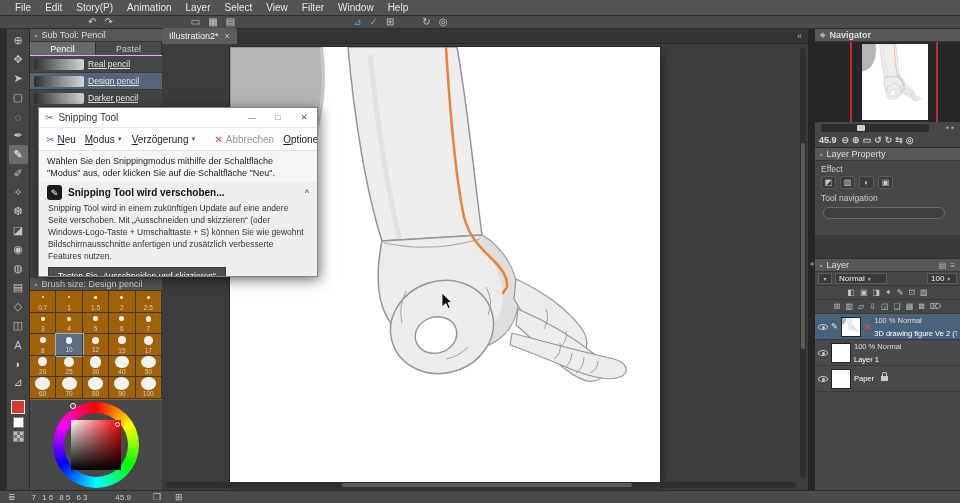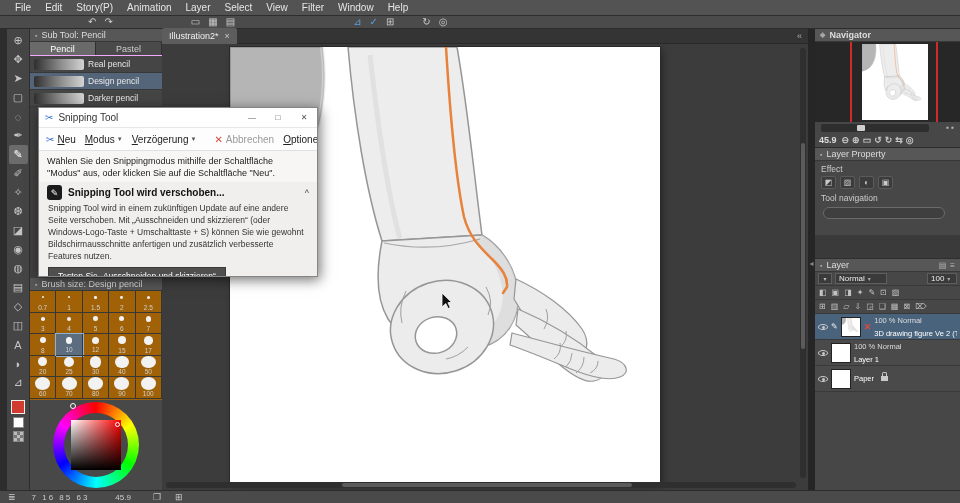--- a/index.html
+++ b/index.html
@@ -28,21 +28,21 @@
   .checker{background-image:linear-gradient(45deg,#777 25%,transparent 25%,transparent 75%,#777 75%),linear-gradient(45deg,#777 25%,transparent 25%,transparent 75%,#777 75%);background-size:6px 6px;background-position:0 0,3px 3px;background-color:#bbb;}
 
   
   .leftpanels{position:absolute;left:30px;top:29px;width:132px;height:461px;background:#424242;border-right:1px solid #2b2b2b;z-index:10;}
   .panel-header{height:13px;background:#575757;font-size:9px;color:#ddd;display:flex;align-items:center;gap:4px;padding:0 5px;border-bottom:1px solid #383838;white-space:nowrap;overflow:hidden;}
   .ph-dot{font-size:7px;color:#aaa;}
   .subtool{position:absolute;left:0;top:0;width:132px;height:249px;background:#404040;}
   .st-tabs{height:14px;display:flex;background:#393939;border-bottom:1px solid #f0abfc;}
   .st-tab{flex:1;display:flex;align-items:center;justify-content:center;font-size:9px;color:#ccc;background:#4a4a4a;border-right:1px solid #303030;}
   .st-tab.active{background:#6a6a6a;color:#fff;}
-  .st-item{height:17px;display:flex;align-items:center;gap:4px;padding:0 4px;background:#454545;border-bottom:1px solid #383838;}
+  .st-item{height:17px;display:flex;align-items:center;gap:4px;padding:0 4px;background:#454545;border-bottom:1px solid #383838;text-decoration:underline;}
   .st-item.sel{background:#54657a;}
   .st-thumb{width:50px;height:11px;border-radius:2px;background:linear-gradient(90deg,#2f2f2f,#8f8f8f 55%,#d4d4d4);flex:none;}
   .st-label{font-size:8.5px;color:#e8e8e8;white-space:nowrap;overflow:hidden;}
 
   .brush{position:absolute;left:0;top:249px;width:132px;height:122px;background:#a16207;}
   .bs-grid{display:grid;grid-template-columns:repeat(5,1fr);}
   .bs-cell{height:21.5px;display:flex;flex-direction:column;align-items:center;justify-content:flex-end;border-right:1px solid #373737;border-bottom:1px solid #373737;padding-bottom:1px;position:relative;}
   .bs-cell.sel{background:#5d6d80;outline:1px solid #8fb2d4;}
   .bs-dot{background:#f2f2f2;border-radius:50%;margin:auto;}
   .bs-num{font-size:6.5px;color:#cfcfcf;line-height:7px;}
@@ -86,21 +86,21 @@
 
   .layerprop{position:absolute;left:0;top:118px;width:145px;height:111px;background:#474747;border-top:1px solid #2e2e2e;}
   .lp-label{font-size:8.5px;color:#ccc;padding:3px 6px 1px 6px;}
   .lp-icons{display:flex;gap:4px;padding:1px 6px;}
   .lp-ic{width:15px;height:13px;background:#3c3c3c;border:1px solid #5b5b5b;border-radius:2px;display:flex;align-items:center;justify-content:center;font-size:8px;color:#c9c9c9;}
   .tn-pill{margin:3px 8px;height:12px;width:122px;border:1px solid #6a6a6a;border-radius:6px;background:#3f3f3f;}
   .panel-gap{position:absolute;left:0;top:206px;width:145px;height:23px;background:#3a3a3a;}
 
   .layerpanel{position:absolute;left:0;top:229px;width:145px;height:232px;background:#474747;border-top:1px solid #2e2e2e;}
   .lp-head-icons{margin-left:auto;display:flex;gap:4px;font-size:8px;color:#bbb;}
-  .blend-row,.lock-row,.action-row{display:flex;align-items:center;gap:3px;padding:1px 3px;height:14px;border-bottom:1px solid #393939;}
+  .blend-row,.lock-row,.action-row{display:flex;align-items:center;gap:3px;padding:1px 3px;height:14px;border-bottom:1px solid #393939;justify-content:center;}
   .mini-combo{width:14px;height:11px;background:#3a3a3a;border:1px solid #5e5e5e;font-size:6px;color:#bbb;display:flex;align-items:center;justify-content:center;}
   .combo{background:#3a3a3a;border:1px solid #5e5e5e;font-size:8px;height:11px;display:flex;align-items:center;gap:3px;color:#eee;padding:0 3px;}
   .combo .caret{font-size:6px;color:#aaa;}
   .combo.wide{width:52px;} .combo.small{width:30px;margin-left:auto;}
   .row-ic{font-size:8px;color:#c2c2c2;padding:0 1px;}
   .layer-list{}
   .layer-row{display:flex;align-items:center;gap:3px;padding:0 3px;height:26px;background:#4a4a4a;border-bottom:1px solid #393939;}
   .layer-row.sel{background:#4a637d;}
   .eye{display:inline-block;width:10px;height:6px;border:1px solid #c9c9c9;border-radius:50%;position:relative;flex:none;}
   .eye::after{content:"";position:absolute;left:3px;top:1px;width:3px;height:3px;border-radius:50%;background:#c9c9c9;}

